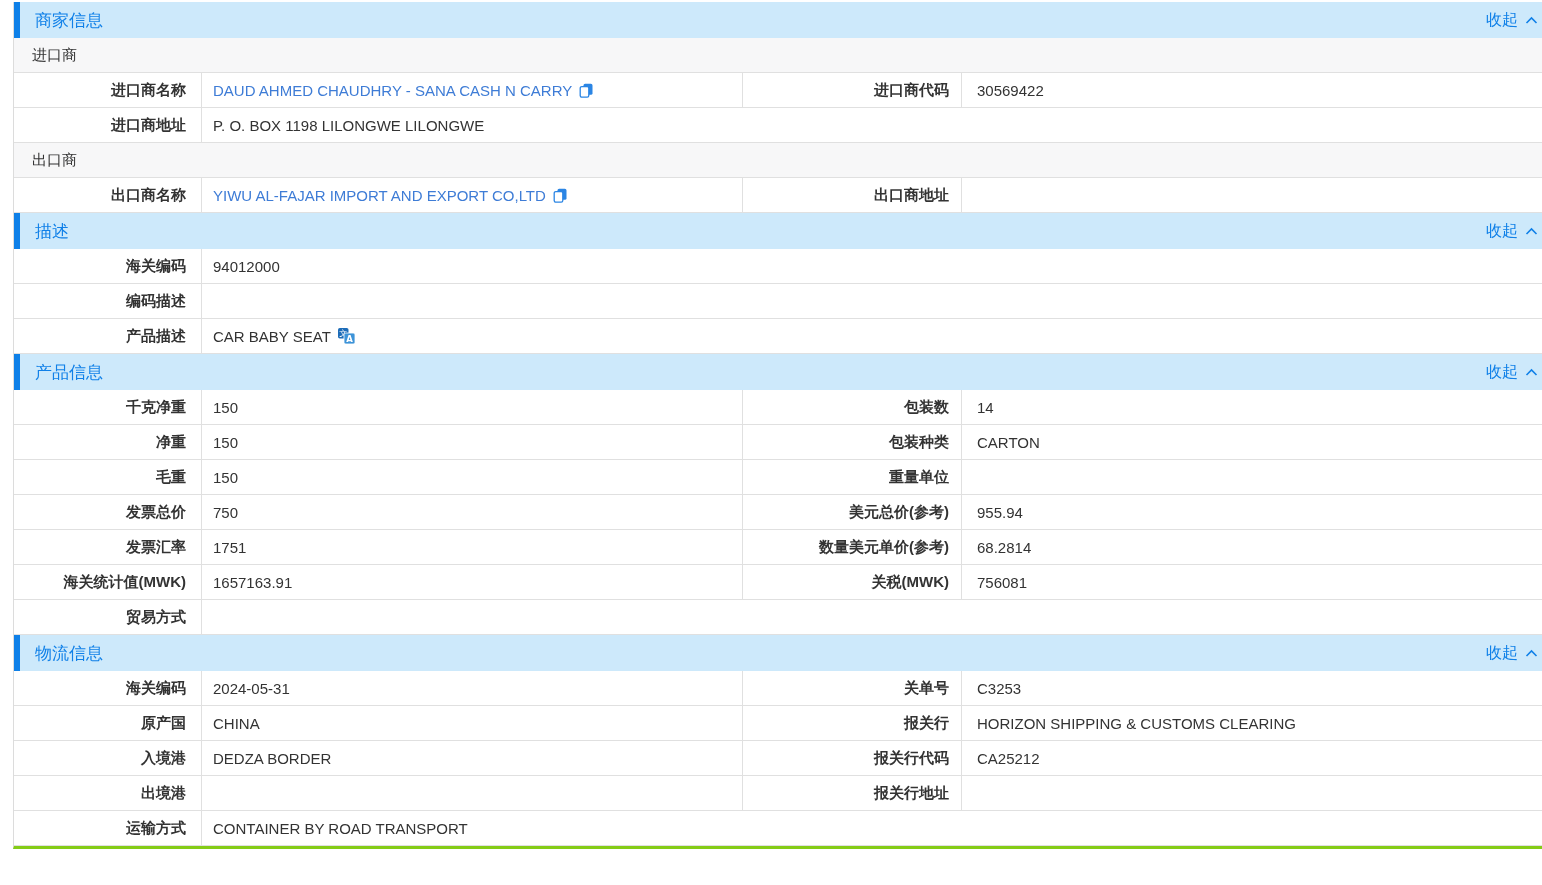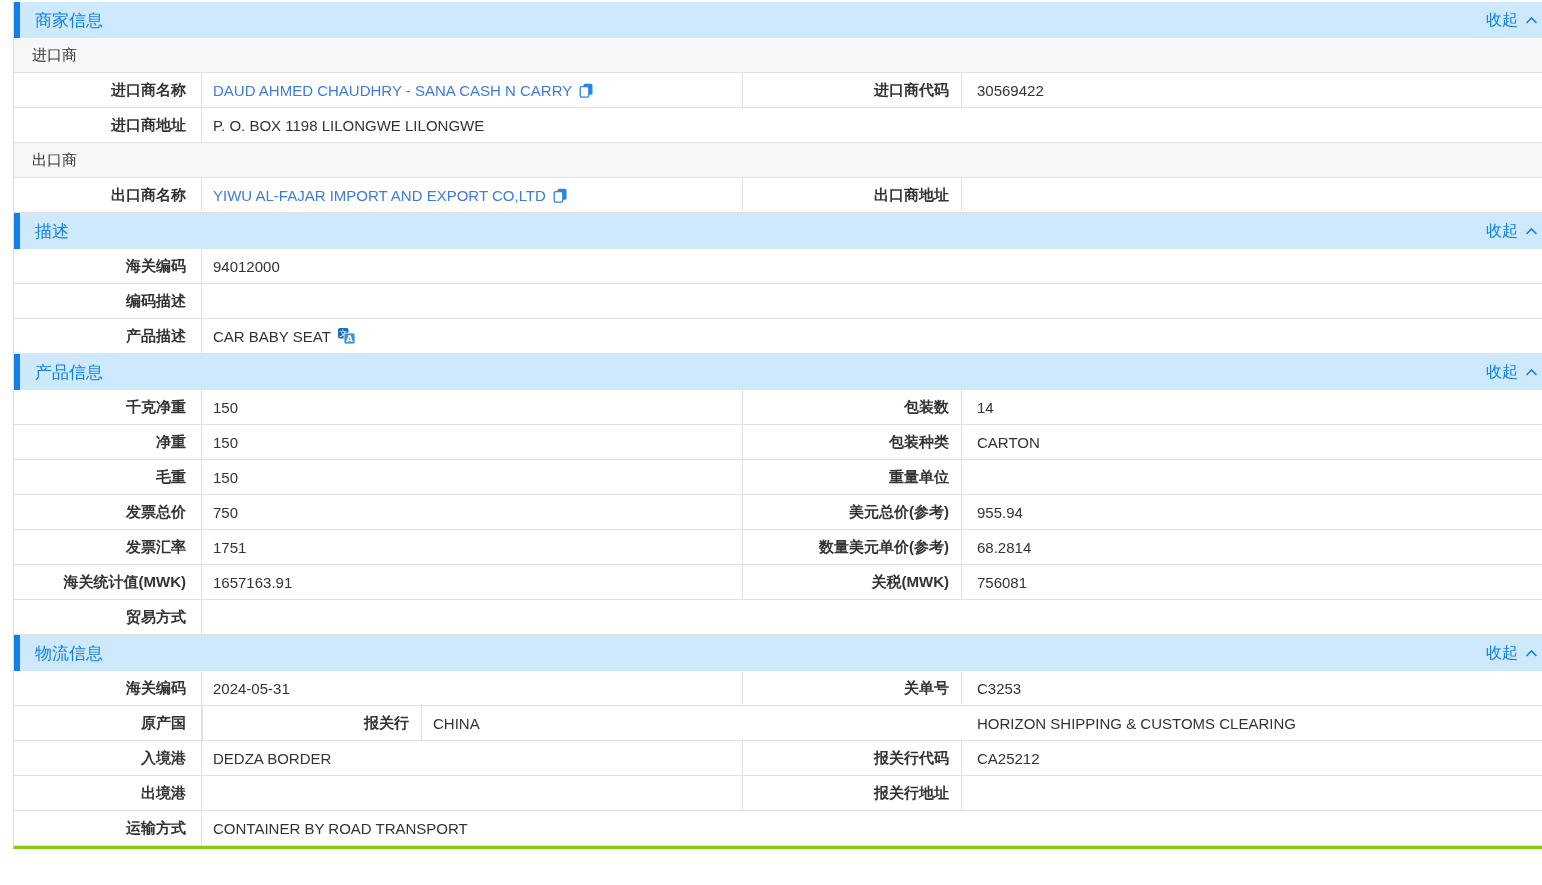--- a/index.html
+++ b/index.html
@@ -285,22 +285,22 @@
 
     <div class="row">
       <div class="cell c-label">海关编码</div>
       <div class="cell c-value">2024-05-31</div>
       <div class="cell c-rlabel">关单号</div>
       <div class="cell c-rvalue">C3253</div>
     </div>
 
     <div class="row">
       <div class="cell c-label">原产国</div>
+      <div class="cell c-value">CHINA</div>
       <div class="cell c-rlabel">报关行</div>
-      <div class="cell c-value">CHINA</div>
       <div class="cell c-rvalue">HORIZON SHIPPING &amp; CUSTOMS CLEARING</div>
     </div>
 
     <div class="row">
       <div class="cell c-label">入境港</div>
       <div class="cell c-value">DEDZA BORDER</div>
       <div class="cell c-rlabel">报关行代码</div>
       <div class="cell c-rvalue">CA25212</div>
     </div>
 

